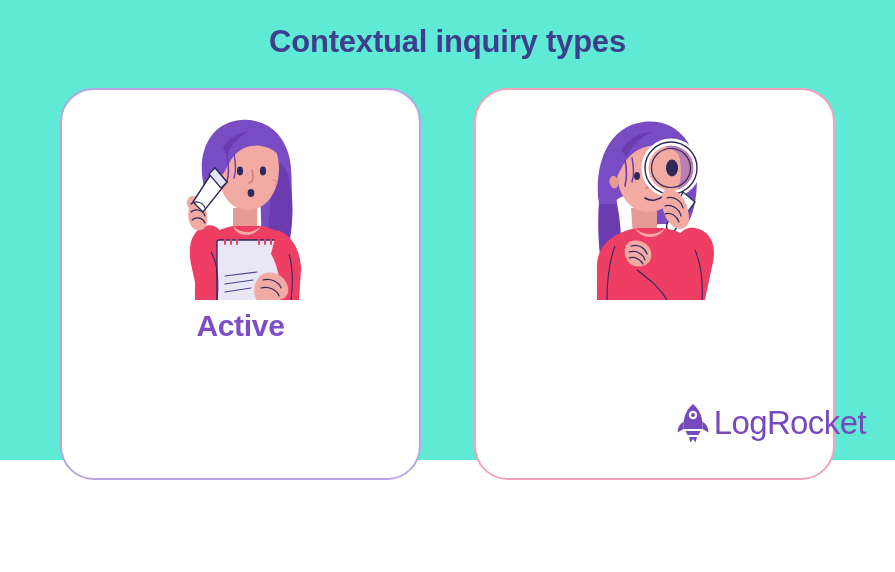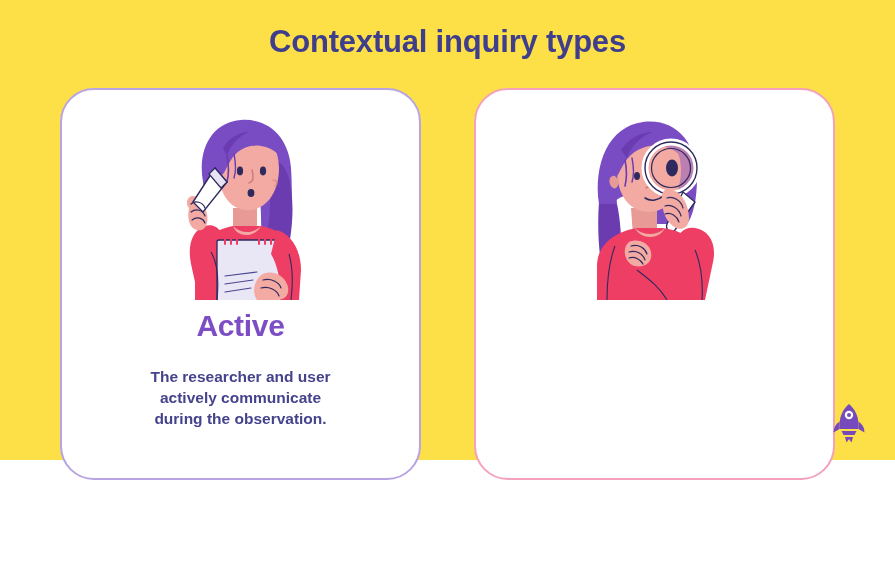--- a/index.html
+++ b/index.html
@@ -12,21 +12,21 @@
     width: 895px;
     height: 572px;
     overflow: hidden;
     font-family: "Liberation Sans", sans-serif;
     -webkit-font-smoothing: antialiased;
   }
   .infographic {
     position: relative;
     width: 895px;
     height: 460px;
-    background: #fde047;
+    background: #5eead4;
   }
 
   
   .page-title {
     position: absolute;
     top: 21px;
     left: 0;
     width: 895px;
     text-align: center;
     font-size: 31px;
@@ -184,23 +184,20 @@
                  L116 196 C110 188 114 174 122 170 Z" fill="#f2aaa3"></path>
         <path d="M122 176 C130 174 138 178 140 184" stroke="#2e2a5e" stroke-width="1.2" fill="none" stroke-linecap="round"></path>
         <path d="M120 184 C128 182 136 186 138 192" stroke="#2e2a5e" stroke-width="1.2" fill="none" stroke-linecap="round"></path>
 
         <path d="M70 148 C76 158 78 176 76 196" stroke="#2e2a5e" stroke-width="1.1" fill="none"></path>
         <path d="M148 150 C152 164 152 180 150 196" stroke="#2e2a5e" stroke-width="1.1" fill="none"></path>
       </svg>
 
       <div class="card-heading card-heading--active">Active</div>
 
-      <div class="card-body">The researcher and user
-actively communicate
-during the observation.</div>
     </div>
 
     <div class="card card--passive">
 
       <svg class="illustration" viewBox="0 0 200 196" aria-hidden="true">
 
         <path d="M44 100 C38 60 54 22 88 18 C122 14 142 40 142 74
                  C142 96 138 112 132 120 L100 120 C92 104 84 92 72 92
                  C60 92 54 104 52 120 C48 122 45 114 44 100 Z" fill="#7a4cc4"></path>
 
@@ -271,15 +268,16 @@
     <svg class="brand-mark" width="34" height="40" viewBox="0 0 34 40" aria-hidden="true">
       <path d="M17 1 C23 6 26.5 13.5 26.5 21.5 L26.5 26 L7.5 26 L7.5 21.5
                C7.5 13.5 11 6 17 1 Z" fill="#764abc"></path>
       <circle cx="17" cy="12" r="4.2" fill="#ffffff"></circle>
       <circle cx="17" cy="12" r="2" fill="#764abc"></circle>
       <path d="M7.5 18.5 C3.5 21 1.5 25 1.5 29.5 L7.5 26 Z" fill="#764abc"></path>
       <path d="M26.5 18.5 C30.5 21 32.5 25 32.5 29.5 L26.5 26 Z" fill="#764abc"></path>
       <path d="M9.5 28 L24.5 28 L22.5 32 L11.5 32 Z" fill="#764abc"></path>
       <path d="M13 34 L21 34 L19.5 39.5 L17 36 L14.5 39.5 Z" fill="#764abc"></path>
     </svg>
+    <span class="brand-name">LogRocket</span>
   </div>
 
 </div>
 
 </body></html>

